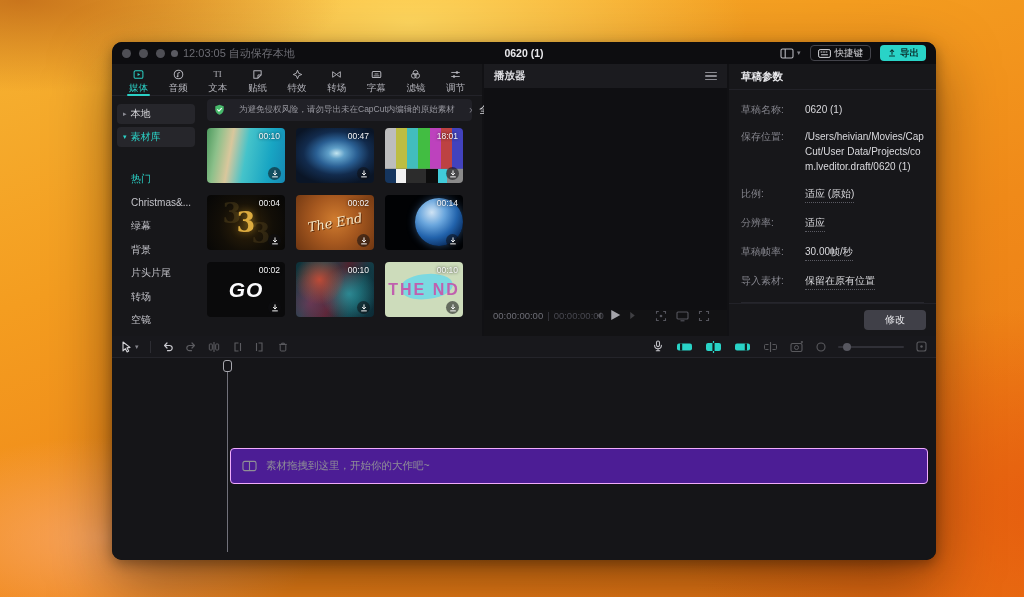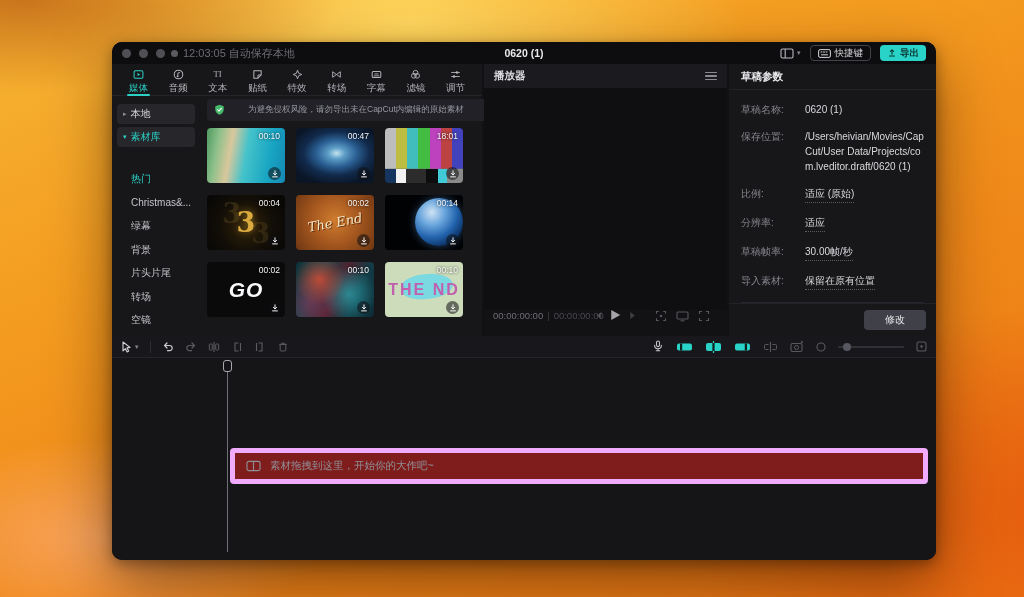--- a/index.html
+++ b/index.html
@@ -48,21 +48,21 @@
   .side-group { display:flex; align-items:center; gap:4px; height:20px; background:#26262b; border-radius:4px; padding:0 6px; margin-bottom:3px; color:#d9d9dd; font-size:10px; }
   .side-group .arrow { font-size:7px; color:#8b8b92; }
   .side-group.active { color:#2bd1c6; }
   .side-group.active .arrow { color:#2bd1c6; }
   .side-list { margin-top:20px; }
   .side-item { height:23.5px; line-height:23.5px; padding-left:14px; color:#c3c3c9; font-size:10px; white-space:nowrap; overflow:hidden; text-overflow:ellipsis; }
   .side-item.active { color:#2bd1c6; }
   
   .lp-content { flex:1; padding:2px 8px 0 7px; }
   .notice-row { display:flex; align-items:center; height:24px; gap:7px; }
-  .notice { flex:1; display:flex; align-items:center; gap:23px; background:#212127; border-radius:4px; height:22px; padding:0 7px; color:#97979f; font-size:8.5px; white-space:nowrap; overflow:hidden; }
+  .notice { flex:1; display:flex; align-items:center; gap:14px; background:#212127; border-radius:4px; height:22px; padding:0 7px; color:#97979f; font-size:8.5px; white-space:nowrap; overflow:hidden; }
   .notice-close { color:#7d7d85; font-size:11px; margin-left:auto; flex:none; }
   .filter-wrap { display:flex; align-items:center; gap:4px; color:#d6d6da; font-size:10px; flex:none; }
   .grid { margin-top:6px; display:grid; grid-template-columns:repeat(3,78px); grid-auto-rows:55px; column-gap:11px; row-gap:12px; }
   .thumb { position:relative; border-radius:4px; overflow:hidden; background:#0b0b0d; }
   .thumb .dur { position:absolute; top:3px; right:5px; color:#f4f4f6; font-size:8.5px; text-shadow:0 0 3px rgba(0,0,0,.8); }
   .thumb .dl { position:absolute; bottom:3px; right:4px; width:13px; height:13px; border-radius:50%; background:rgba(15,15,18,.55); display:flex; align-items:center; justify-content:center; }
   .ovl { position:absolute; inset:0; display:flex; align-items:center; justify-content:center; }
   .t-beach { background:linear-gradient(100deg,#4e9a5f 0%,#8cc08a 15%,#d9c79c 31%,#45c3ca 50%,#18a5c3 78%,#1589b4 100%); }
   .t-galaxy { background:radial-gradient(ellipse 62% 58% at 52% 46%,#c3e5f0 0%,#5f9fc8 17%,#2a5f93 42%,#122b4d 68%,#0a1526 100%); }
   .t-tv { background:
@@ -113,21 +113,21 @@
   .tl-left { display:flex; align-items:center; gap:11px; }
   .tl-right { margin-left:auto; display:flex; align-items:center; gap:12px; }
   .vdiv { width:1px; height:12px; background:#2d2d33; }
   .dim { opacity:.38; }
   .tl-slider { width:66px; height:2px; background:#303037; border-radius:1px; position:relative; }
   .tl-slider .knob { position:absolute; left:5px; top:-3px; width:8px; height:8px; border-radius:50%; background:#57575f; }
   .tl-body { position:relative; height:201px; }
   .playhead { position:absolute; left:111px; top:2px; width:9px; height:192px; }
   .playhead .head { width:9px; height:12px; border:1.5px solid #a8a8ae; border-radius:3px; background:rgba(20,20,24,.4); }
   .playhead .line { position:absolute; left:4px; top:12px; width:1px; height:180px; background:#71717a; }
-  .empty-track { position:absolute; left:118px; top:90px; width:698px; height:36px; background:#7f1d1d; border:5px solid #f0abfc; border-radius:4px; display:flex; align-items:center; gap:9px; padding:0 11px; }
+  .empty-track { position:absolute; left:118px; top:90px; width:698px; height:36px; background:#4c1d95; border:1px solid #f0abfc; border-radius:4px; display:flex; align-items:center; gap:9px; padding:0 11px; }
   .empty-track .txt { color:#8f8f96; font-size:10.5px; }
   svg { display:block; }
 </style>
 </head>
 <body>
 
 <div class="window">
 
   <div class="titlebar">
     <span class="tl-dot"></span>

